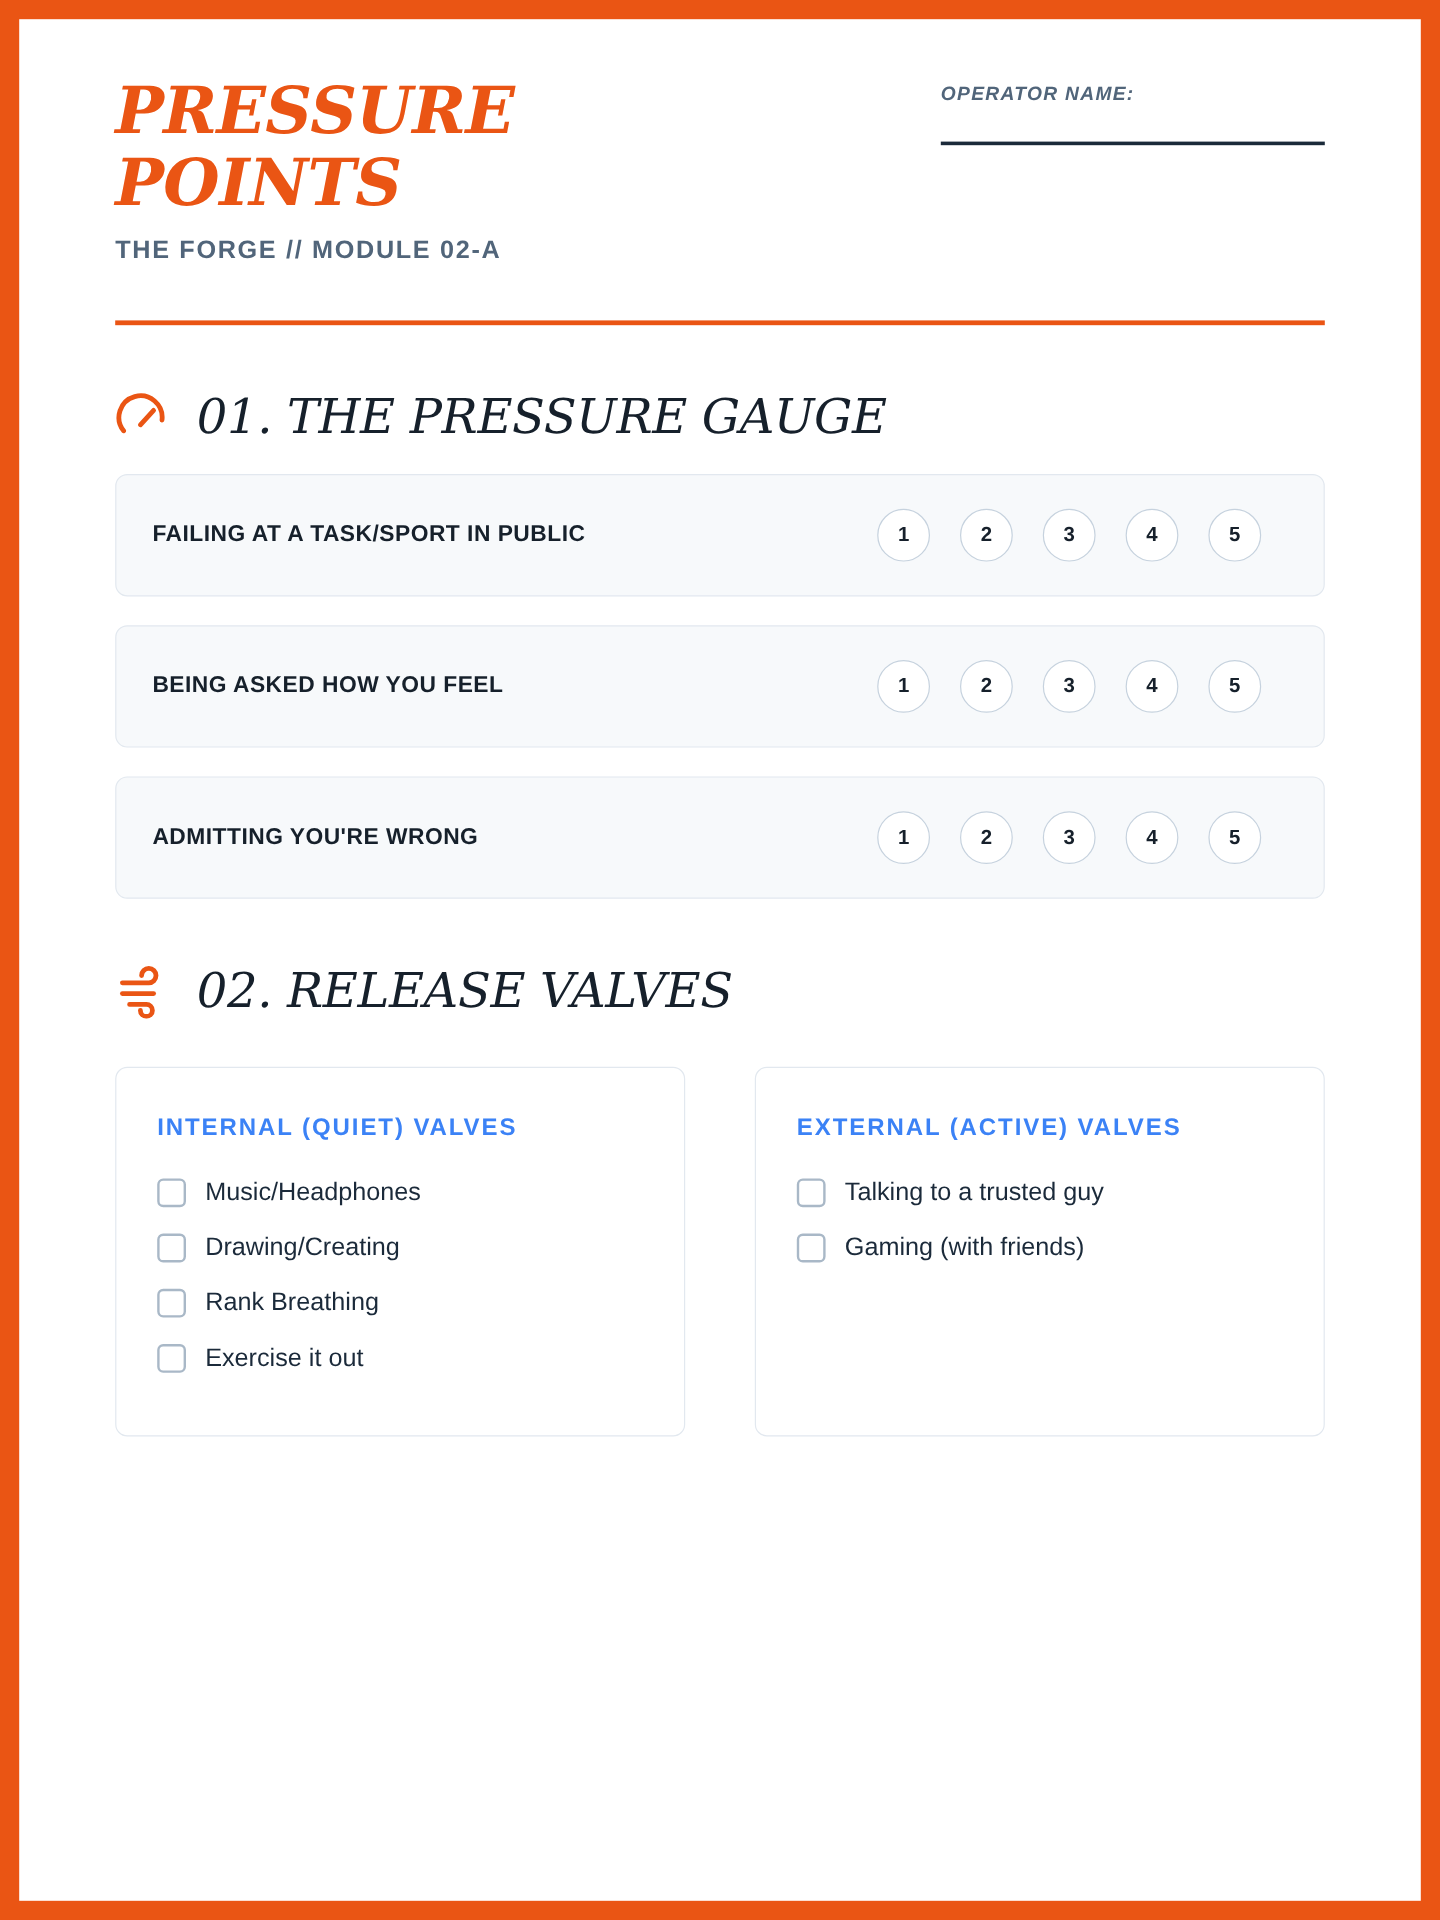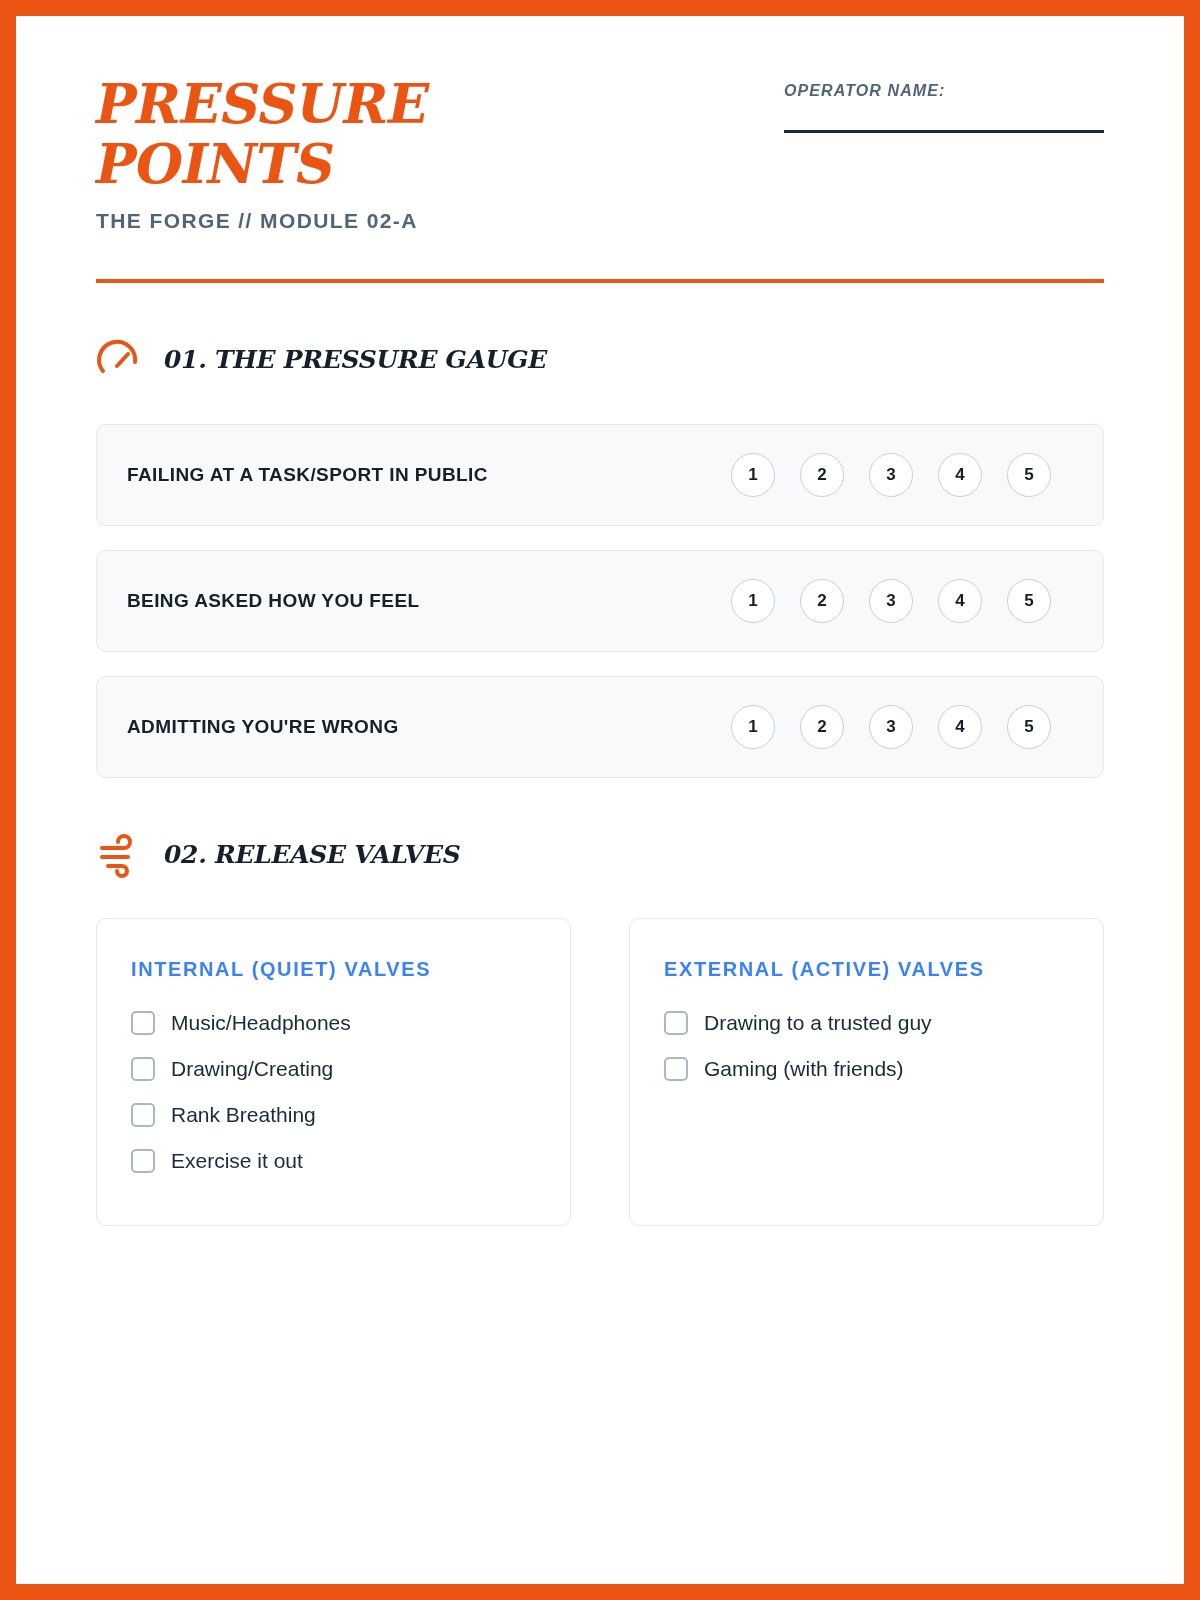--- a/index.html
+++ b/index.html
@@ -16,21 +16,21 @@
     width: 1200px;
     height: 1600px;
     border: 16px solid #ea5514;
     background: #ffffff;
     padding: 0;
     position: relative;
     overflow: hidden;
   }
 
   .inner {
-    padding: 58px 80px 0 80px;
+    padding: 46px 80px 0 80px;
   }
 
   
   .header {
     display: flex;
     justify-content: space-between;
     align-items: flex-start;
   }
 
   .title-block { max-width: 520px; }
@@ -94,41 +94,41 @@
     height: 46px;
     flex: 0 0 46px;
     display: flex;
     align-items: center;
     justify-content: center;
   }
 
   .section-title {
     font-family: "DejaVu Serif", serif;
     font-style: italic;
-    font-weight: 700;
-    font-size: 25px;
+    font-weight: 400;
+    font-size: 40px;
     letter-spacing: -0.3px;
     color: #16202b;
     text-transform: uppercase;
   }
 
   .prompt {
     margin-top: 26px;
     margin-left: 2px;
     border-left: 5px solid #ea5514;
     padding: 2px 0 2px 32px;
     font-style: italic;
     font-size: 23px;
     line-height: 1.72;
     color: #51657a;
     max-width: 960px;
   }
 
   
-  .rank-list { margin-top: 41px; }
+  .rank-list { margin-top: 24px; }
 
   .rank-row {
     display: flex;
     align-items: center;
     justify-content: space-between;
     background: #f7f9fb;
     border: 1.5px solid #e2e8ef;
     border-radius: 10px;
     padding: 28px 52px 28px 30px;
     margin-bottom: 24px;
@@ -305,21 +305,21 @@
           <div class="check-item">
             <span class="checkbox"></span>
             <span class="check-label">Exercise it out</span>
           </div>
         </div>
 
         <div class="valve-card">
           <div class="valve-card-title">EXTERNAL (ACTIVE) VALVES</div>
           <div class="check-item">
             <span class="checkbox"></span>
-            <span class="check-label">Drawing to a trusted guy</span>
+            <span class="check-label">Talking to a trusted guy</span>
           </div>
           <div class="check-item">
             <span class="checkbox"></span>
             <span class="check-label">Gaming (with friends)</span>
           </div>
         </div>
 
       </div>
     </div>
 

